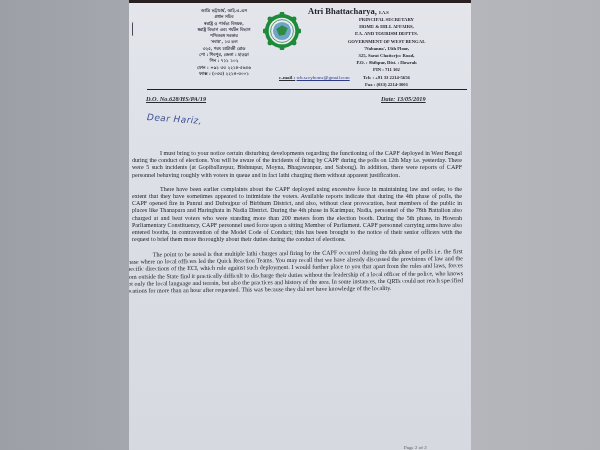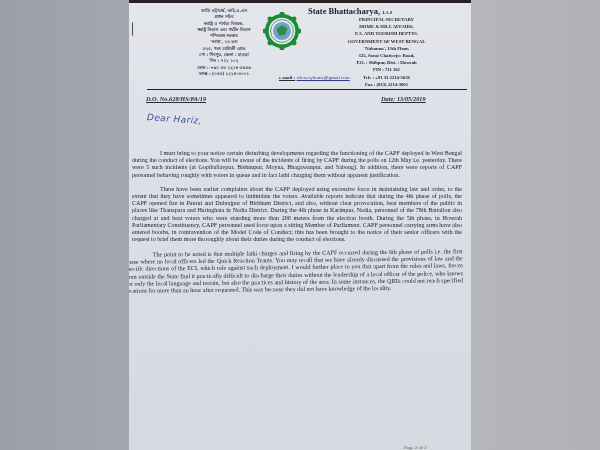--- a/index.html
+++ b/index.html
@@ -99,21 +99,21 @@
     <circle cx="20" cy="20" r="12" fill="none" stroke="#1f8a3a" stroke-width="0.8"></circle>
   </svg>
 
   <div class="email-line">
     <span class="lbl">e-mail :</span>
     <span class="addr">wb.secyhome@gmail.com</span>
   </div>
 
   <div class="right-head">
     <div class="name">
-      <span>State Bhattacharya,</span>
+      <span>Atri Bhattacharya,</span>
       <small>I.A.S</small>
     </div>
     <span class="ln">PRINCIPAL SECRETARY</span>
     <span class="ln">HOME &amp; HILL AFFAIRS,</span>
     <span class="ln">P.A. AND TOURISM DEPTTS.</span>
     <span class="ln">GOVERNMENT OF WEST BENGAL</span>
     <span class="ln">'Nabanna', 13th Floor,</span>
     <span class="ln">325, Sarat Chatterjee Road,</span>
     <span class="ln">P.O. : Shibpur, Dist. : Howrah</span>
     <span class="ln">PIN : 711 102</span>

